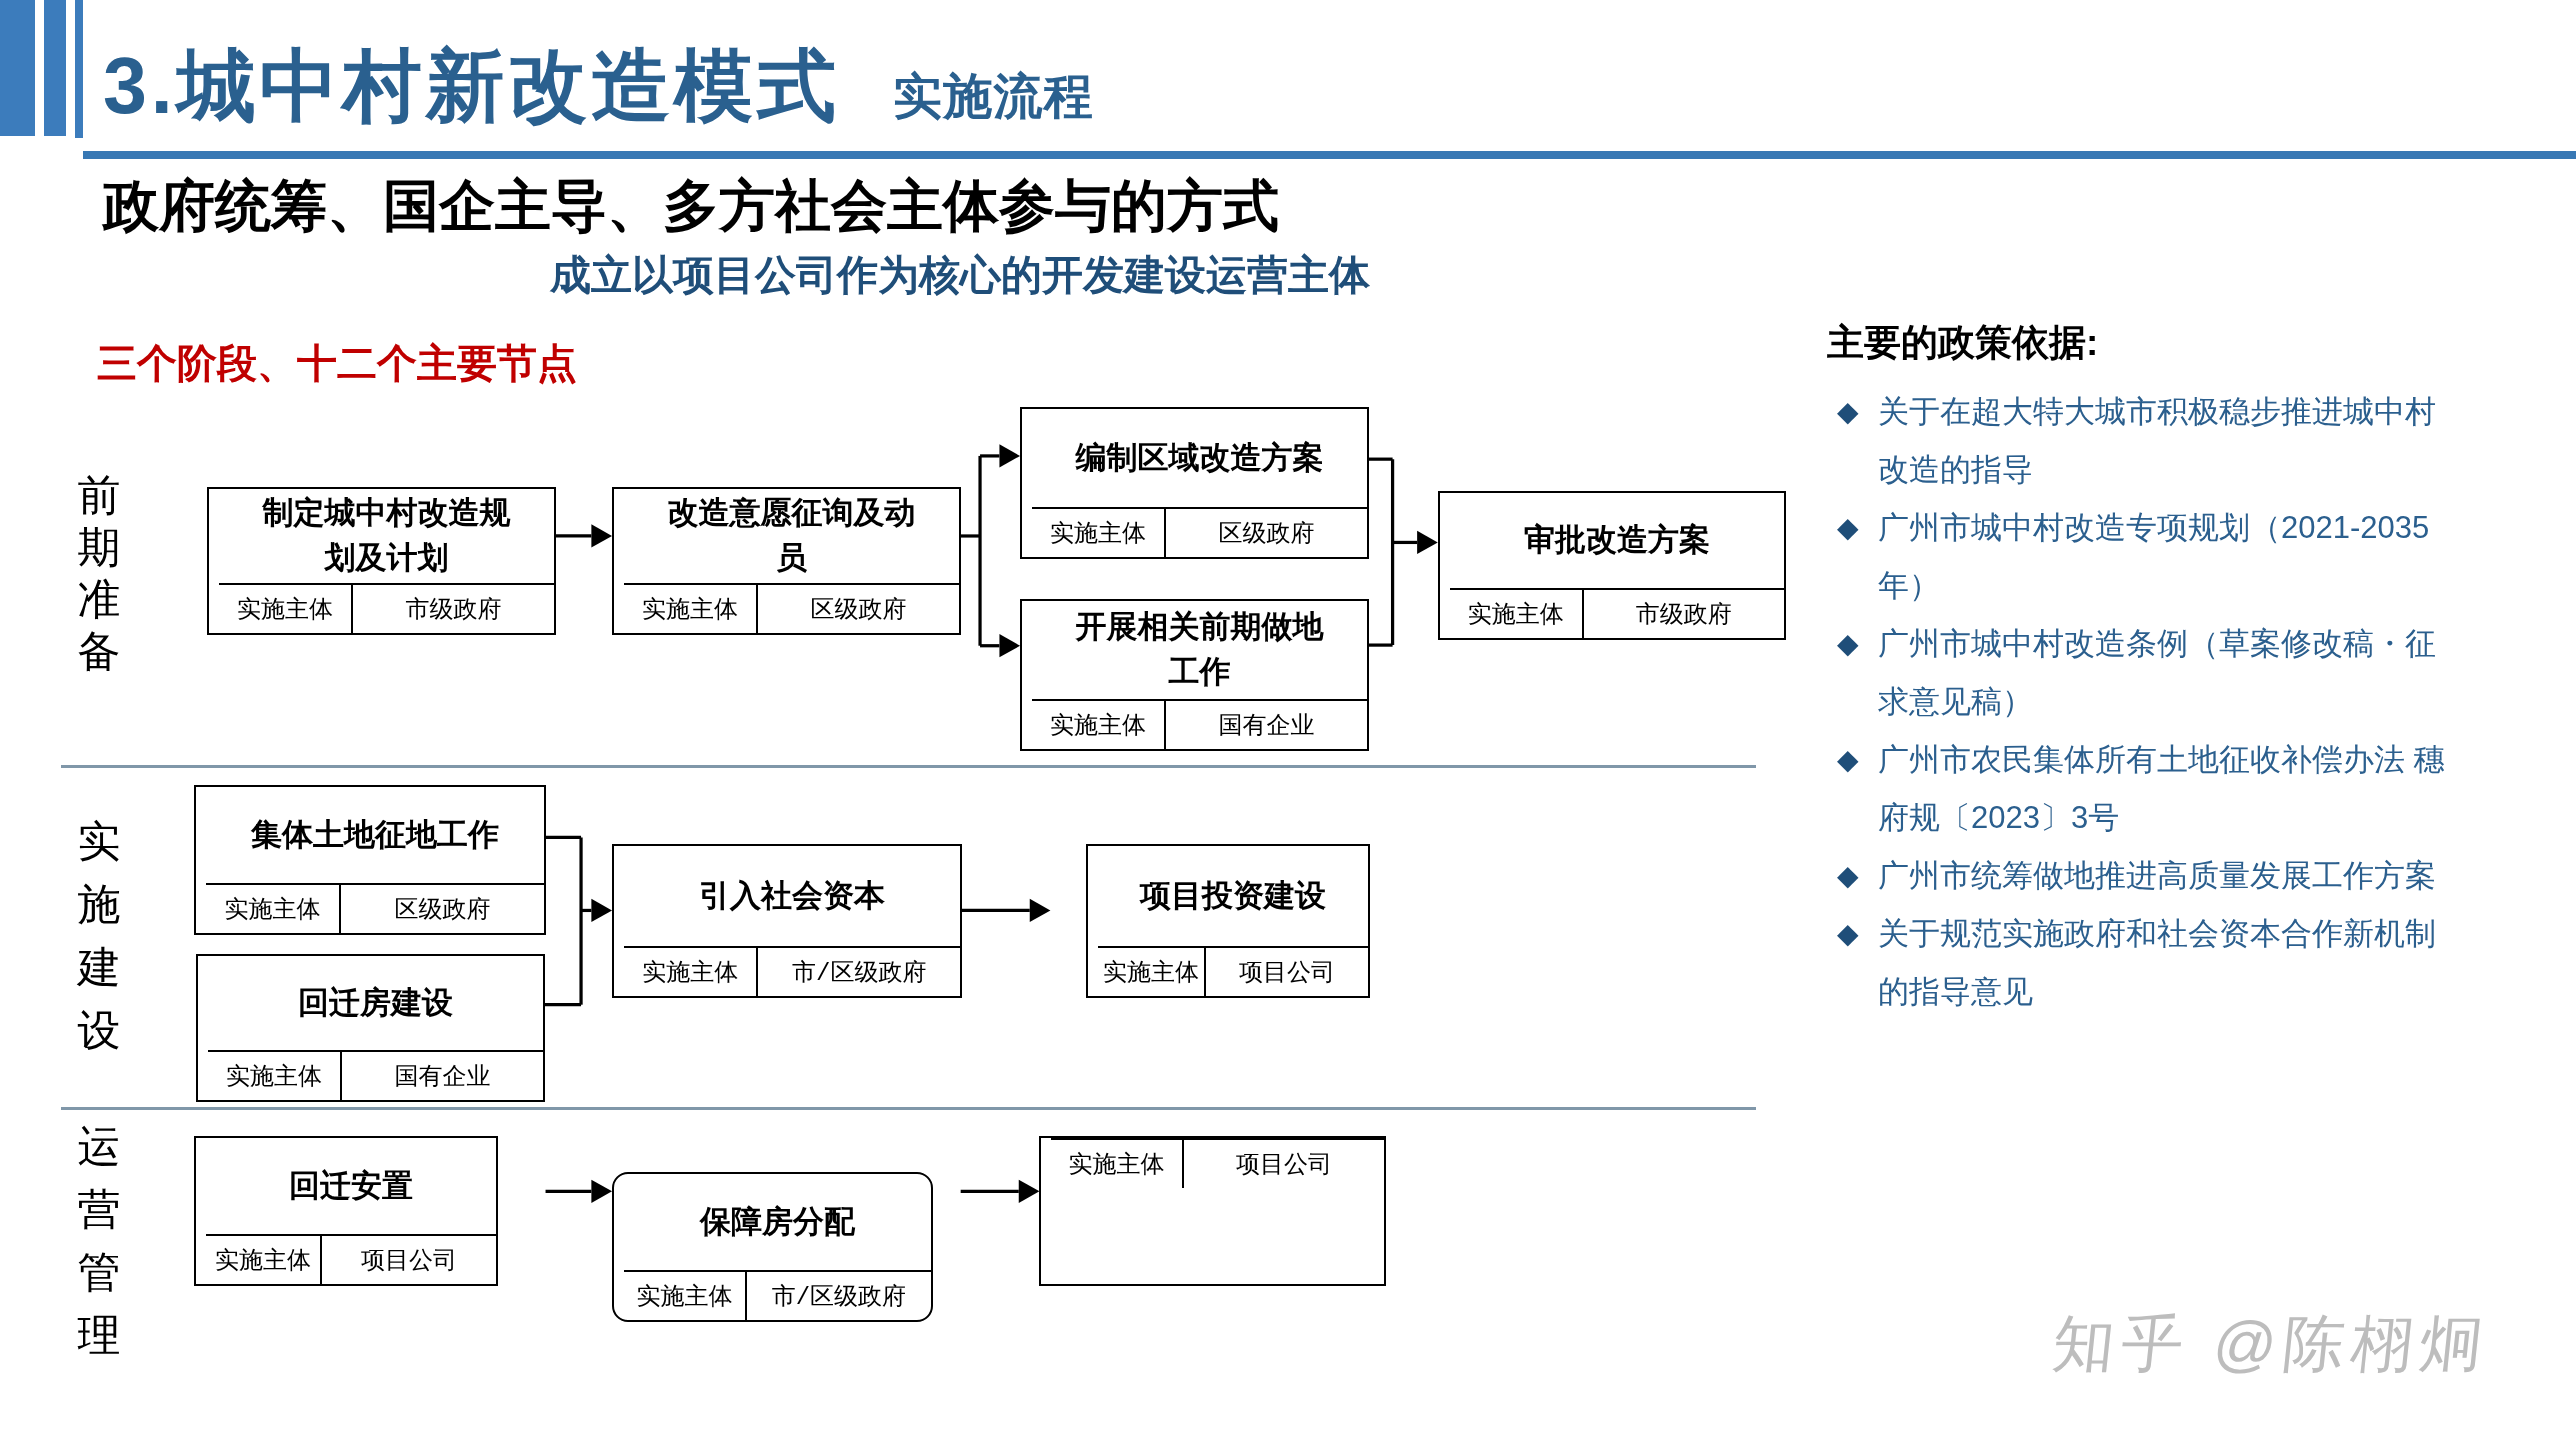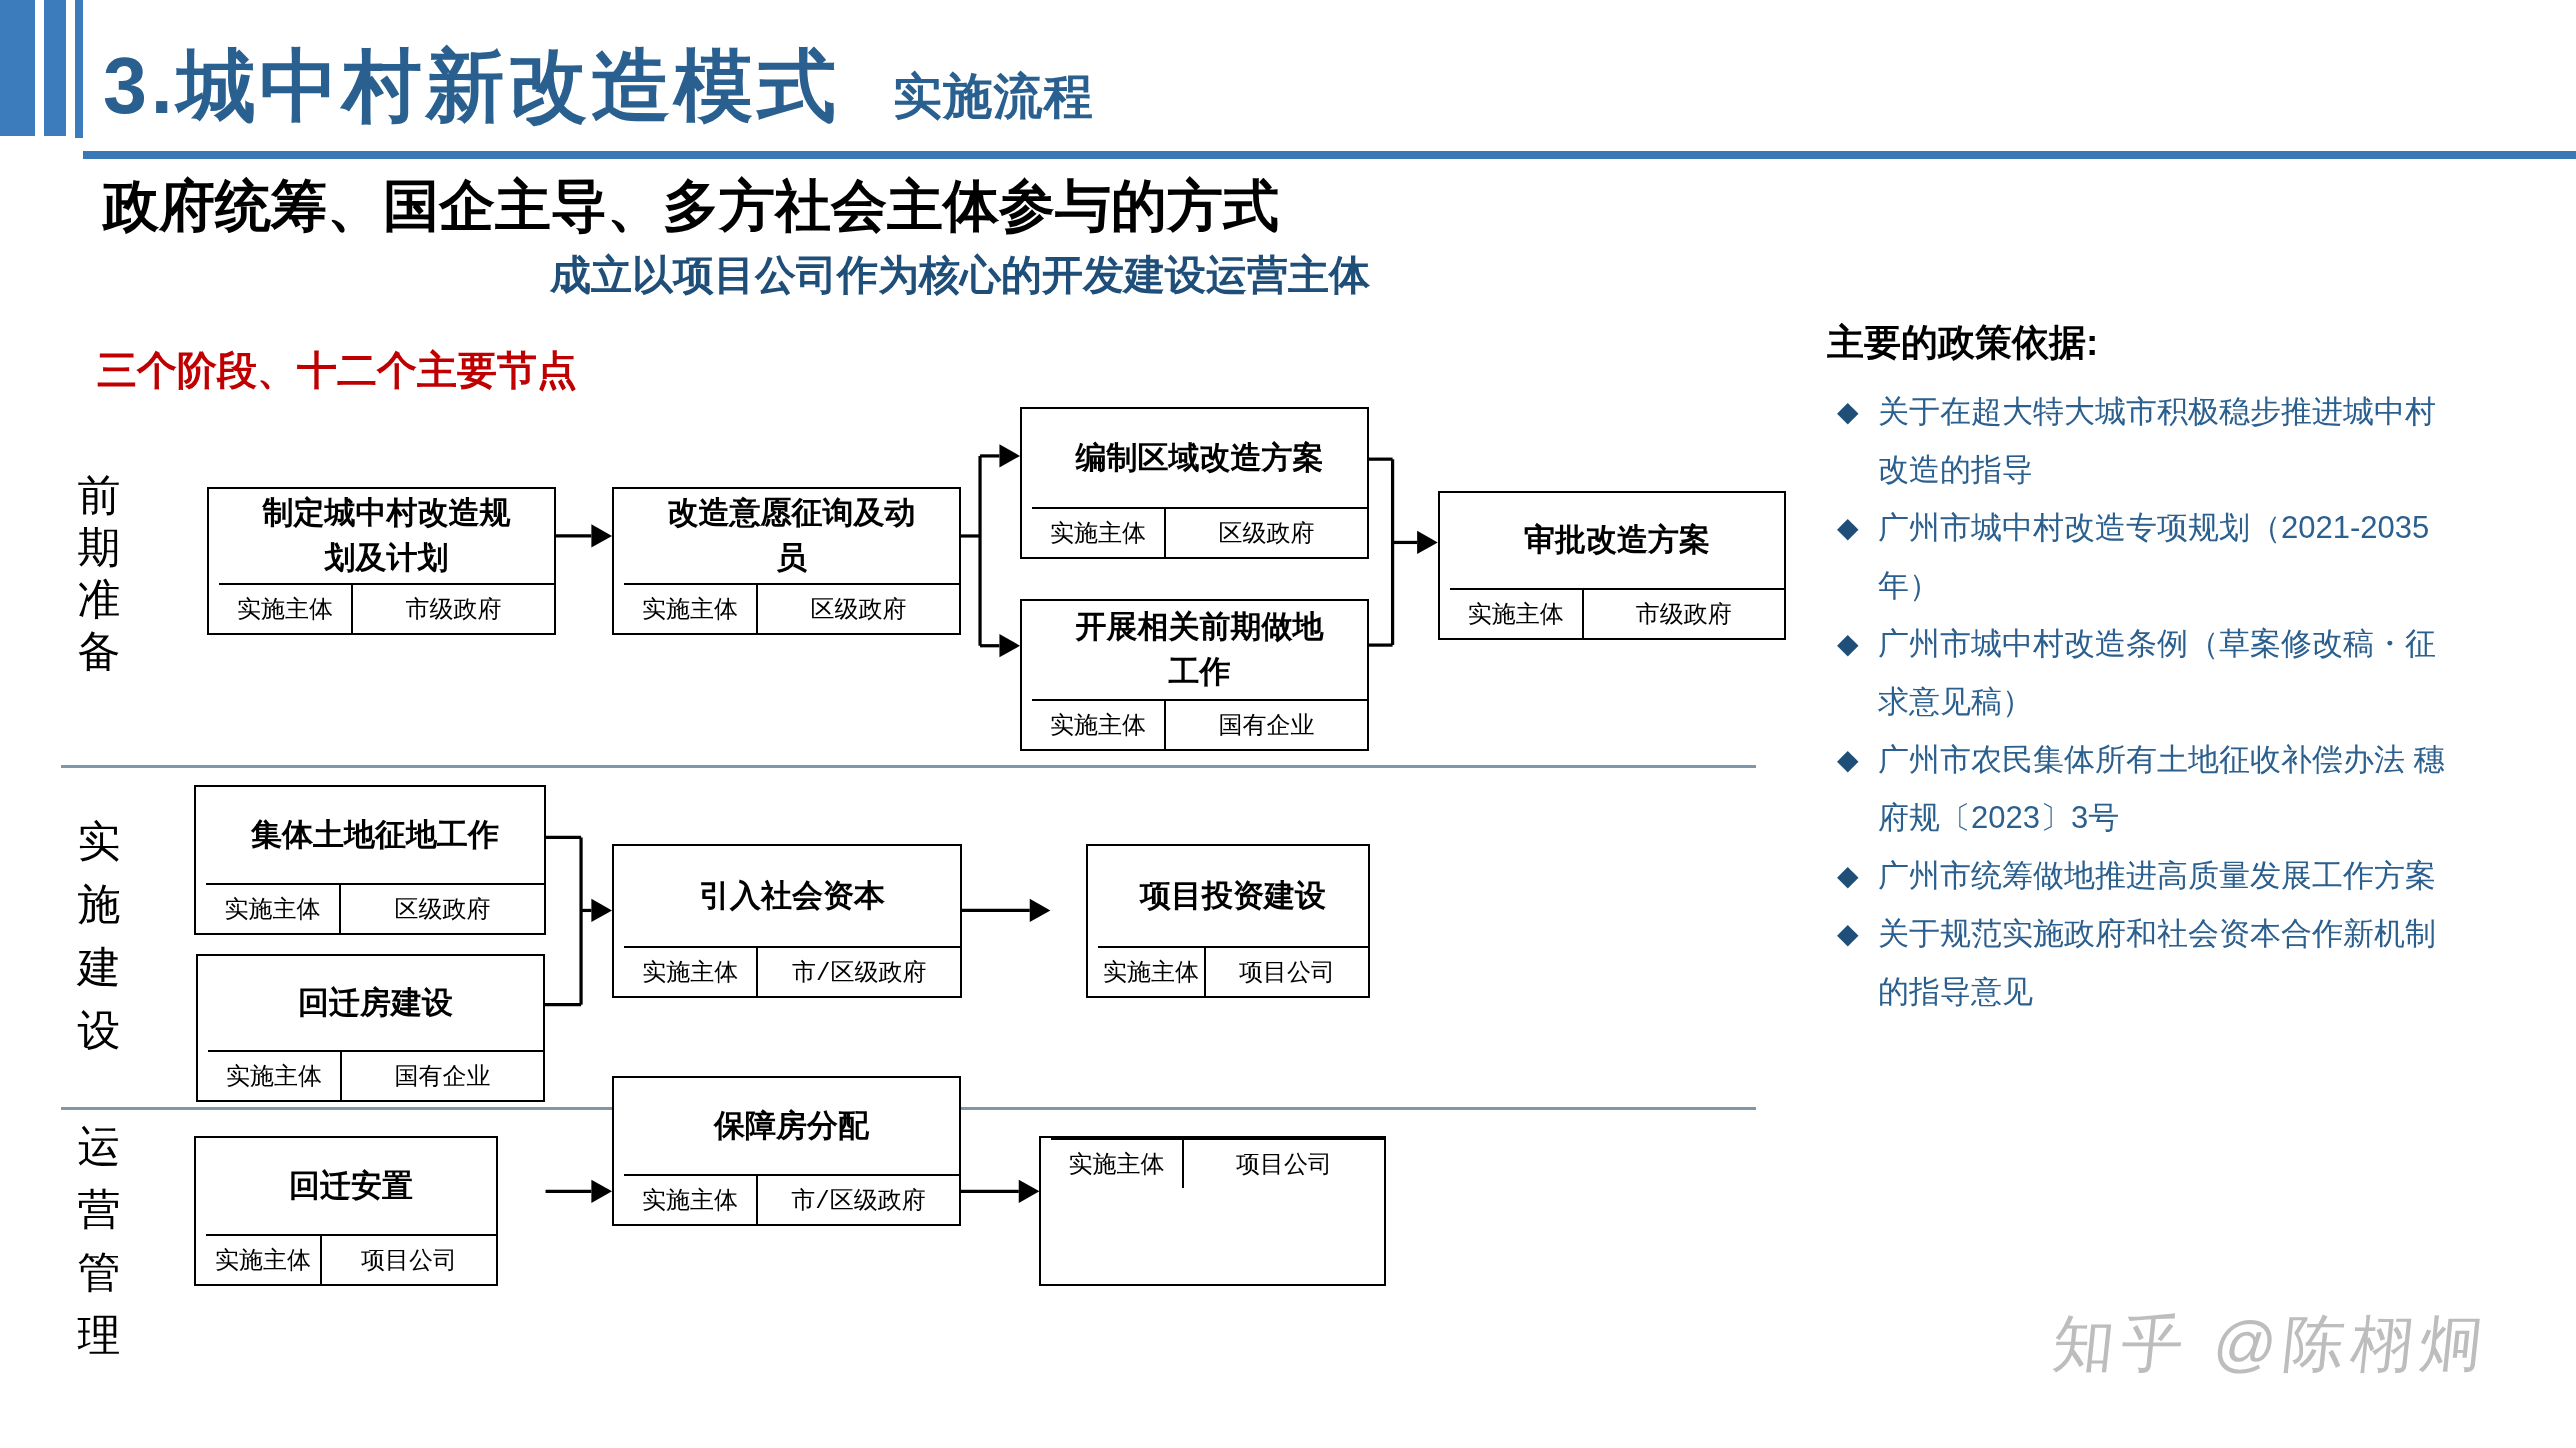--- a/index.html
+++ b/index.html
@@ -12,21 +12,21 @@
   .bar2{left:44px;top:25;width:22px;height:136px;}
   .bar3{left:75px;top:28;width:7.7px;height:138px;}
   .title-underline{position:absolute;left:83px;top:151px;width:2493px;height:7.7px;background:#3878b4;}
   .title-row{position:absolute;left:103px;top:43px;display:flex;align-items:baseline;gap:53px;white-space:nowrap;}
   .page-title{font-size:79px;font-weight:700;color:#2a608f;letter-spacing:3.9px;line-height:1.1;}
   .page-subtitle{font-size:49px;font-weight:700;color:#2a608f;letter-spacing:1.3px;}
 
   
   .intro-black{position:absolute;left:103px;top:169px;font-size:56px;font-weight:700;color:#000;white-space:nowrap;}
   .intro-blue{position:absolute;left:550px;top:248px;font-size:41px;font-weight:700;color:#1f4e79;white-space:nowrap;}
-  .intro-red{position:absolute;left:97px;top:343px;font-size:40px;font-weight:700;color:#c00000;white-space:nowrap;}
+  .intro-red{position:absolute;left:97px;top:336px;font-size:40px;font-weight:700;color:#c00000;white-space:nowrap;}
 
   
   .policy-heading{position:absolute;left:1827px;top:318px;font-size:37px;font-weight:700;color:#000;white-space:nowrap;}
   .policy-list{position:absolute;left:1837px;top:383px;width:629px;}
   .pol-item{display:flex;align-items:flex-start;}
   .pol-diamond{flex:0 0 41px;font-size:28px;color:#1f4e79;line-height:58px;}
   .pol-text{width:575px;font-size:31px;color:#2b5f8e;line-height:58px;word-break:break-all;}
 
   
   .stage-label{position:absolute;width:44px;font-family:"Liberation Serif","DejaVu Serif",serif;
@@ -217,21 +217,21 @@
   </div>
 
   <div class="node" style="left:194px;top:1136px;width:304px;height:150px;">
     <div class="node-title">回迁安置</div>
     <div class="node-footer">
       <div class="cell cell-label">实施主体</div>
       <div class="cell cell-owner">项目公司</div>
     </div>
   </div>
 
-  <div class="node" style="left:612px;top:1076px;width:349px;height:150px;">
+  <div class="node" style="left:612px;top:1172px;width:321px;height:150px;border-radius:16px;">
     <div class="node-title">保障房分配</div>
     <div class="node-footer">
       <div class="cell cell-label">实施主体</div>
       <div class="cell cell-owner">市/区级政府</div>
     </div>
   </div>
 
   <div class="node" style="left:1039px;top:1136px;width:347px;height:150px;">
     <div class="node-footer">
       <div class="cell cell-label">实施主体</div>

